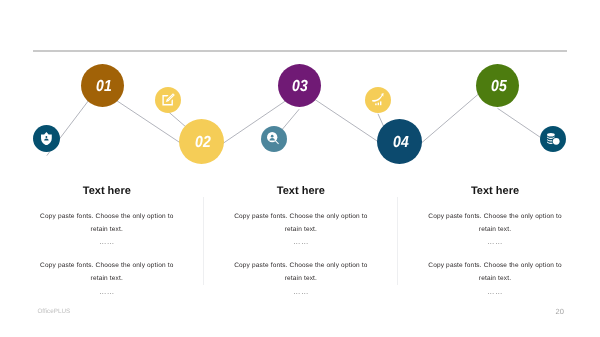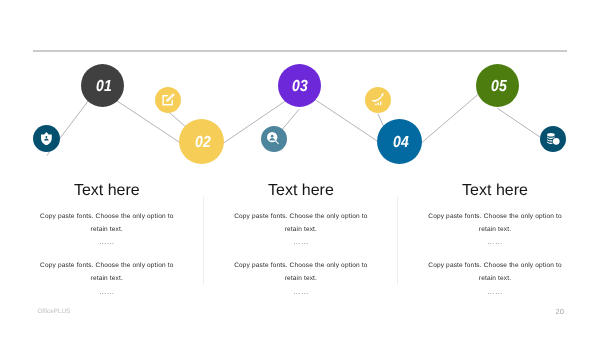--- a/index.html
+++ b/index.html
@@ -13,21 +13,21 @@
   .topline { position:absolute; left:33px; top:50px; width:534px; height:2px; background:#cacaca; }
   svg.diagram { position:absolute; left:0; top:0; width:600px; height:337px; }
 
   .node { position:absolute; border-radius:50%; display:flex; align-items:center; justify-content:center; }
   .node-label { font-style:italic; font-weight:bold; color:#ffffff; font-size:16px; letter-spacing:0px; position:relative; top:2px; left:1.2px; display:inline-block; transform:scaleX(0.875); transform-origin:50% 50%; }
 
   .iconcircle { position:absolute; border-radius:50%; display:flex; align-items:center; justify-content:center; }
   .iconcircle svg { display:block; }
 
   .col { position:absolute; width:200px; text-align:center; }
-  .col-title { font-size:16px; font-weight:normal; color:#161616; letter-spacing:0px; line-height:12px; }
+  .col-title { font-size:11px; font-weight:bold; color:#161616; letter-spacing:0px; line-height:12px; }
   .para { margin-top:12px; padding-top:1px; }
   .pline { font-size:6.5px; color:#231f20; line-height:13.2px; letter-spacing:0.17px; }
   .dots { font-size:7.5px; color:#6e6e6e; letter-spacing:0.4px; line-height:13.2px; margin-top:-1px; }
   .block2 { margin-top:9.5px; }
   .vsep { position:absolute; width:1px; background:#eeeff1; top:196.5px; height:88px; }
   .footer-left { position:absolute; left:37.4px; top:308.4px; font-size:6.3px; color:#c0c0c0; letter-spacing:0px; }
   .footer-right { position:absolute; left:555.5px; top:307px; font-size:7.5px; color:#a3a3a3; }
 </style>
 </head>
 <body>
@@ -42,30 +42,30 @@
       <line x1="201.9" y1="157.7" x2="299.2" y2="91.6"></line>
       <line x1="299.2" y1="89.0" x2="399.6" y2="156.0"></line>
       <line x1="399.6" y1="161.7" x2="497.5" y2="77.7"></line>
       <line x1="497.5" y1="108.3" x2="553.4" y2="146.2"></line>
       <line x1="168.2" y1="111.6" x2="201.9" y2="140.8"></line>
       <line x1="273.5" y1="139.8" x2="299.2" y2="109.2"></line>
       <line x1="378" y1="113.8" x2="399.6" y2="162.4"></line>
     </g>
   </svg>
 
-  <div class="node" style="left:80.8px;top:63.5px;width:43px;height:43px;background:#404040;">
+  <div class="node" style="left:80.8px;top:63.5px;width:43px;height:43px;background:#a16207;">
     <span class="node-label">01</span>
   </div>
   <div class="node" style="left:179.4px;top:118.5px;width:45px;height:45px;background:#f5cd57;text-align:right;">
     <span class="node-label">02</span>
   </div>
-  <div class="node" style="left:277.7px;top:63.5px;width:43px;height:43px;background:#6d28d9;">
+  <div class="node" style="left:277.7px;top:63.5px;width:43px;height:43px;background:#701a75;">
     <span class="node-label">03</span>
   </div>
-  <div class="node" style="left:377.1px;top:118.5px;width:45px;height:45px;background:#0369a1;">
+  <div class="node" style="left:377.1px;top:118.5px;width:45px;height:45px;background:#0c4a6e;">
     <span class="node-label">04</span>
   </div>
   <div class="node" style="left:476px;top:63.5px;width:43px;height:43px;background:#4d7c0f;">
     <span class="node-label">05</span>
   </div>
 
   <div class="iconcircle" style="left:33.3px;top:125.3px;width:27px;height:27px;background:#05506f;">
     <svg width="10.8" height="13.4" viewBox="0 0 106 132">
       <path fill="#ffffff" d="M53 0 L75 24 L106 24 L106 62 C106 95 84 120 53 132 C22 120 0 95 0 62 L0 24 L31 24 Z"></path>
       <ellipse cx="53" cy="50" rx="9" ry="10" fill="#0d506d"></ellipse>

